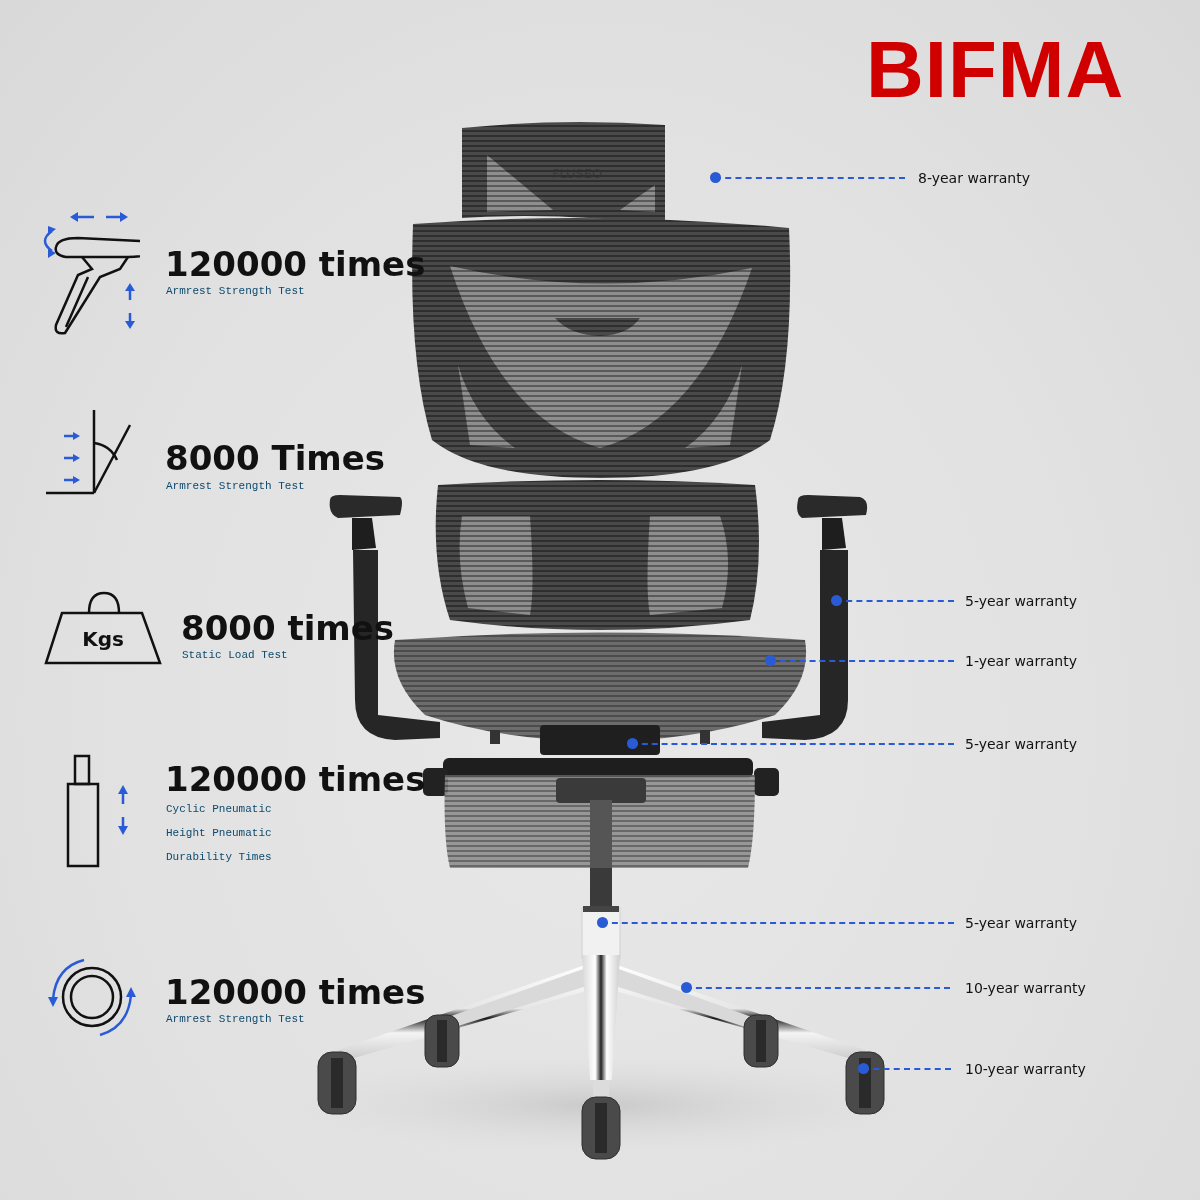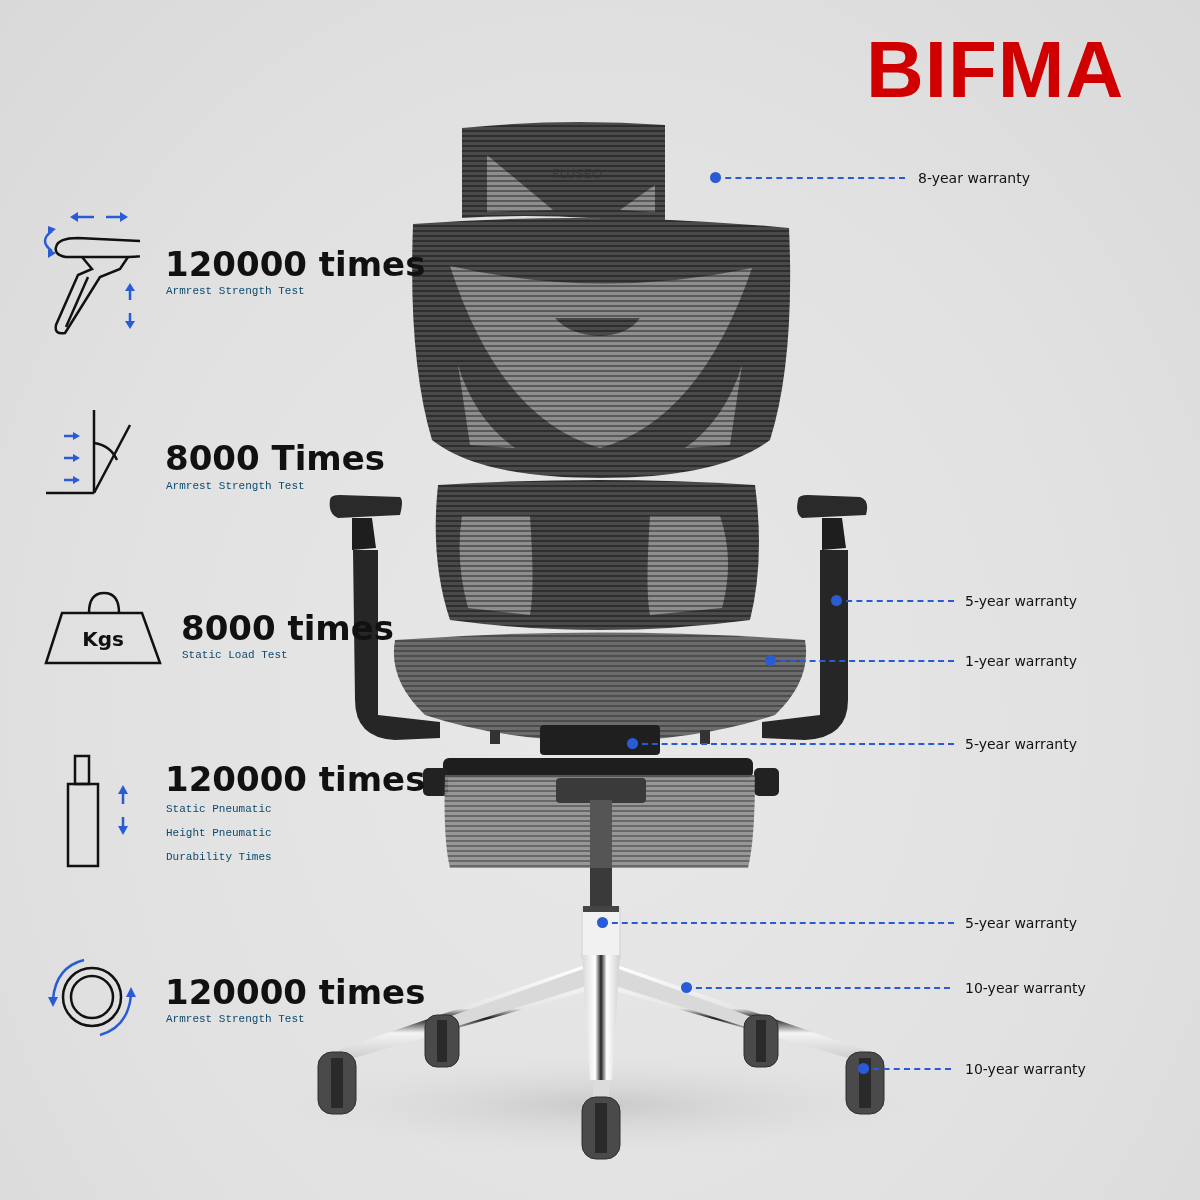--- a/index.html
+++ b/index.html
@@ -217,21 +217,21 @@
       <rect x="8" y="34" width="30" height="82"></rect>
     </g>
     <g fill="#2a5bd6" stroke="#2a5bd6" stroke-width="2.5">
       <line x1="63" y1="42" x2="63" y2="54"></line>
         <polygon points="63,35 58,44 68,44" stroke="none"></polygon>
       <line x1="63" y1="67" x2="63" y2="78"></line>
         <polygon points="63,85 58,76 68,76" stroke="none"></polygon>
     </g>
   </svg>
   <div class="title" style="top:12px;">120000 times</div>
-  <div class="sub" style="top:47px;">Static Pneumatic</div>
+  <div class="sub" style="top:47px;">Cyclic Pneumatic</div>
   <div class="sub" style="top:71px;">Height Pneumatic</div>
   <div class="sub" style="top:95px;">Durability Times</div>
 </div>
 
 <div class="feature" style="left:0;top:955px;width:380px;height:90px;">
   <svg class="icon" style="left:42px;top:0;" width="100" height="90" viewBox="0 0 100 90">
     <g fill="none" stroke="#111" stroke-width="2.5">
       <circle cx="50" cy="42" r="29"></circle>
       <circle cx="50" cy="42" r="21"></circle>
     </g>

